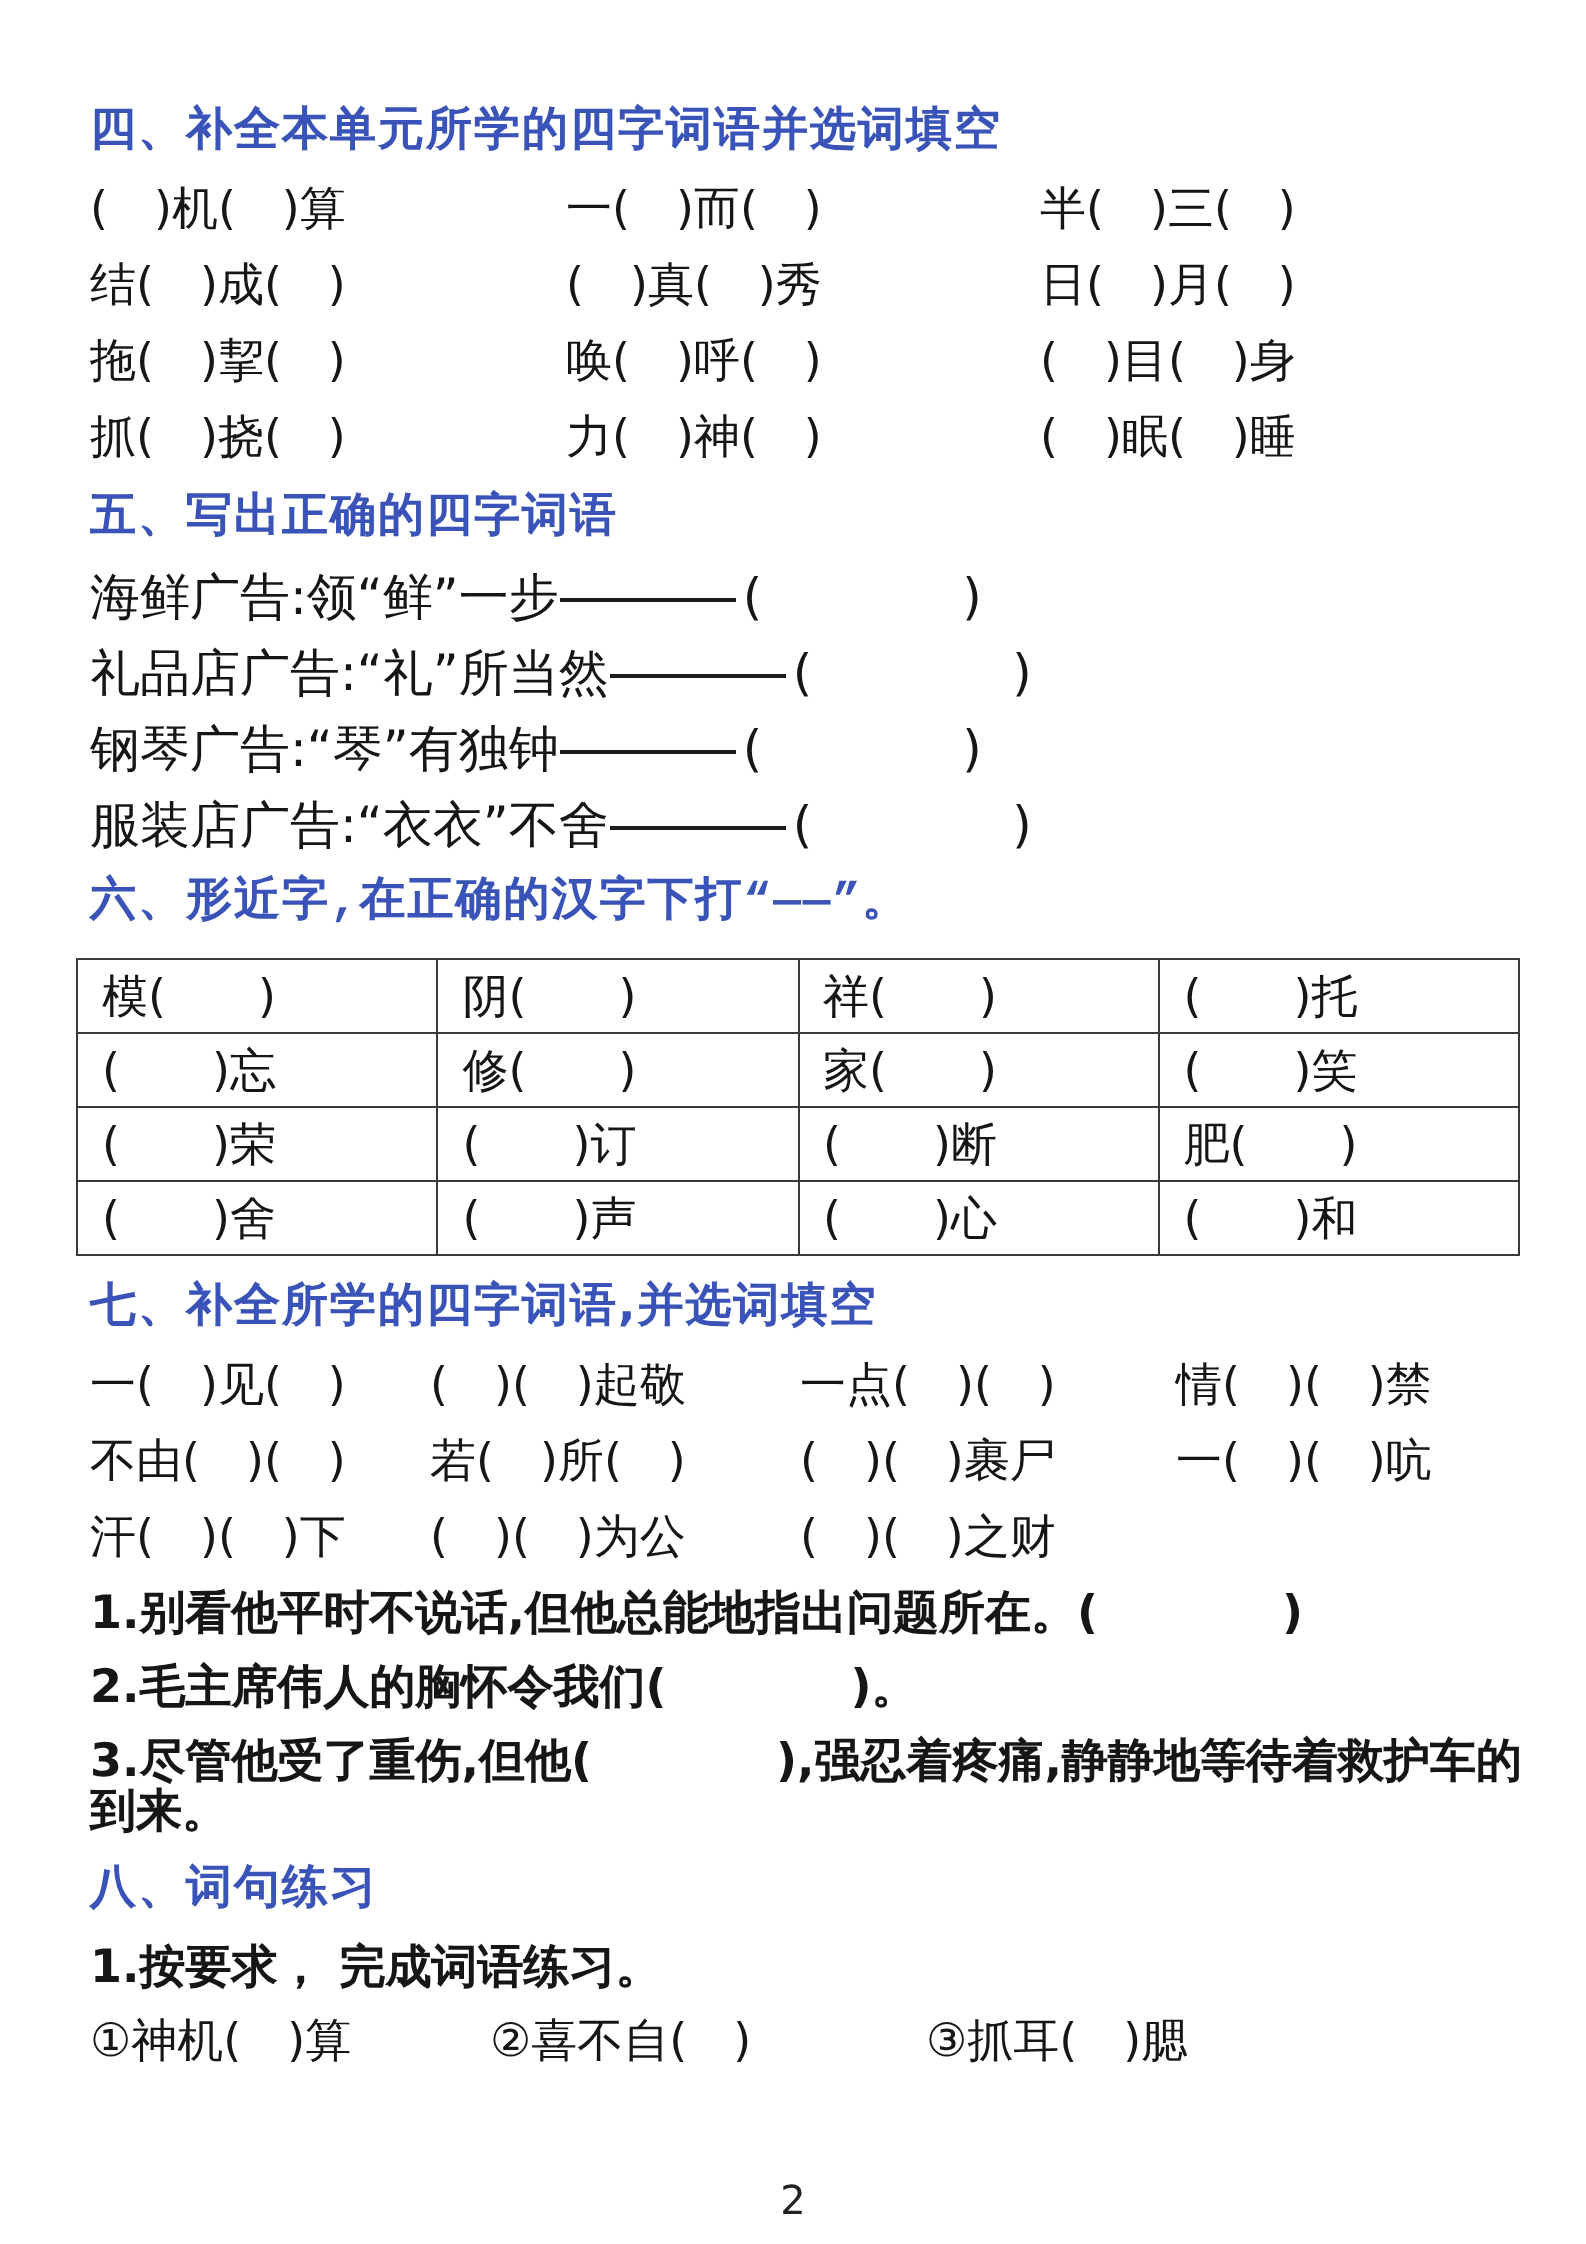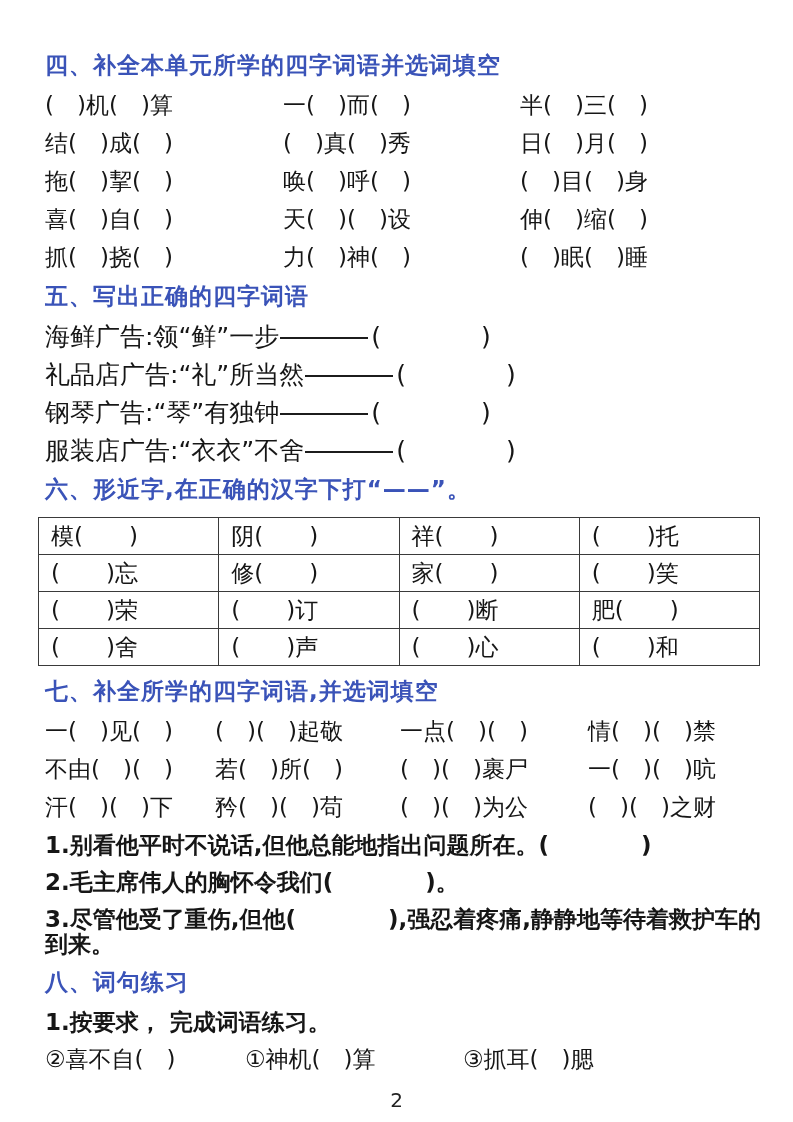--- a/index.html
+++ b/index.html
@@ -15,21 +15,21 @@
 
   .heading {
     color:var(--accent,#3a53b8);
     font-size:23px;
     line-height:27px;
     font-weight:600;
     letter-spacing:1px;
     margin:0 0 14px 0;
     white-space:pre;
   }
-  .heading.gap-sm { margin-top:0; }
+  .heading.gap-sm { margin-top:0;font-family:Liberation Mono, monospace; }
   .heading.gap-md { margin-top:8px; }
 
   .idiom-row {
     display:flex;
     font-size:23px;
     line-height:25px;
     margin-bottom:13px;
     white-space:pre;
     align-items:flex-end;
   }
@@ -110,25 +110,20 @@
     <span class="c3">结(　)成(　)</span>
     <span class="c3">(　)真(　)秀</span>
     <span class="c3">日(　)月(　)</span>
   </div>
   <div class="idiom-row">
     <span class="c3">拖(　)挈(　)</span>
     <span class="c3">唤(　)呼(　)</span>
     <span class="c3">(　)目(　)身</span>
   </div>
   <div class="idiom-row">
-    <span class="c3">喜(　)自(　)</span>
-    <span class="c3">天(　)(　)设</span>
-    <span class="c3">伸(　)缩(　)</span>
-  </div>
-  <div class="idiom-row">
     <span class="c3">抓(　)挠(　)</span>
     <span class="c3">力(　)神(　)</span>
     <span class="c3">(　)眠(　)睡</span>
   </div>
 
   <div class="heading">五、写出正确的四字词语</div>
   <div class="ad-line"><span>海鲜广告:领“鲜”一步</span><span class="dash"></span><span>(　　　　)</span></div>
   <div class="ad-line"><span>礼品店广告:“礼”所当然</span><span class="dash"></span><span>(　　　　)</span></div>
   <div class="ad-line"><span>钢琴广告:“琴”有独钟</span><span class="dash"></span><span>(　　　　)</span></div>
   <div class="ad-line"><span>服装店广告:“衣衣”不舍</span><span class="dash"></span><span>(　　　　)</span></div>
@@ -171,31 +166,30 @@
     <span class="c4">情(　)(　)禁</span>
   </div>
   <div class="idiom-row">
     <span class="c4">不由(　)(　)</span>
     <span class="c4">若(　)所(　)</span>
     <span class="c4">(　)(　)裹尸</span>
     <span class="c4">一(　)(　)吭</span>
   </div>
   <div class="idiom-row">
     <span class="c4">汗(　)(　)下</span>
-    <span class="c4">矜(　)(　)苟</span>
     <span class="c4">(　)(　)为公</span>
     <span class="c4">(　)(　)之财</span>
   </div>
   <div class="sentence">1.别看他平时不说话,但他总能地指出问题所在。(　　　　)</div>
   <div class="sentence">2.毛主席伟人的胸怀令我们(　　　　)。</div>
   <div class="sentence">3.尽管他受了重伤,但他(　　　　),强忍着疼痛,静静地等待着救护车的到来。</div>
 
   <div class="heading gap-md">八、词句练习</div>
   <div class="sentence">1.按要求， 完成词语练习。</div>
   <div class="items-row">
+    <span class="it">①神机(　)算</span>
     <span class="it">②喜不自(　)</span>
-    <span class="it">①神机(　)算</span>
     <span class="it">③抓耳(　)腮</span>
   </div>
 
 </div>
 
 <div class="page-number">2</div>
 
 </body></html>

